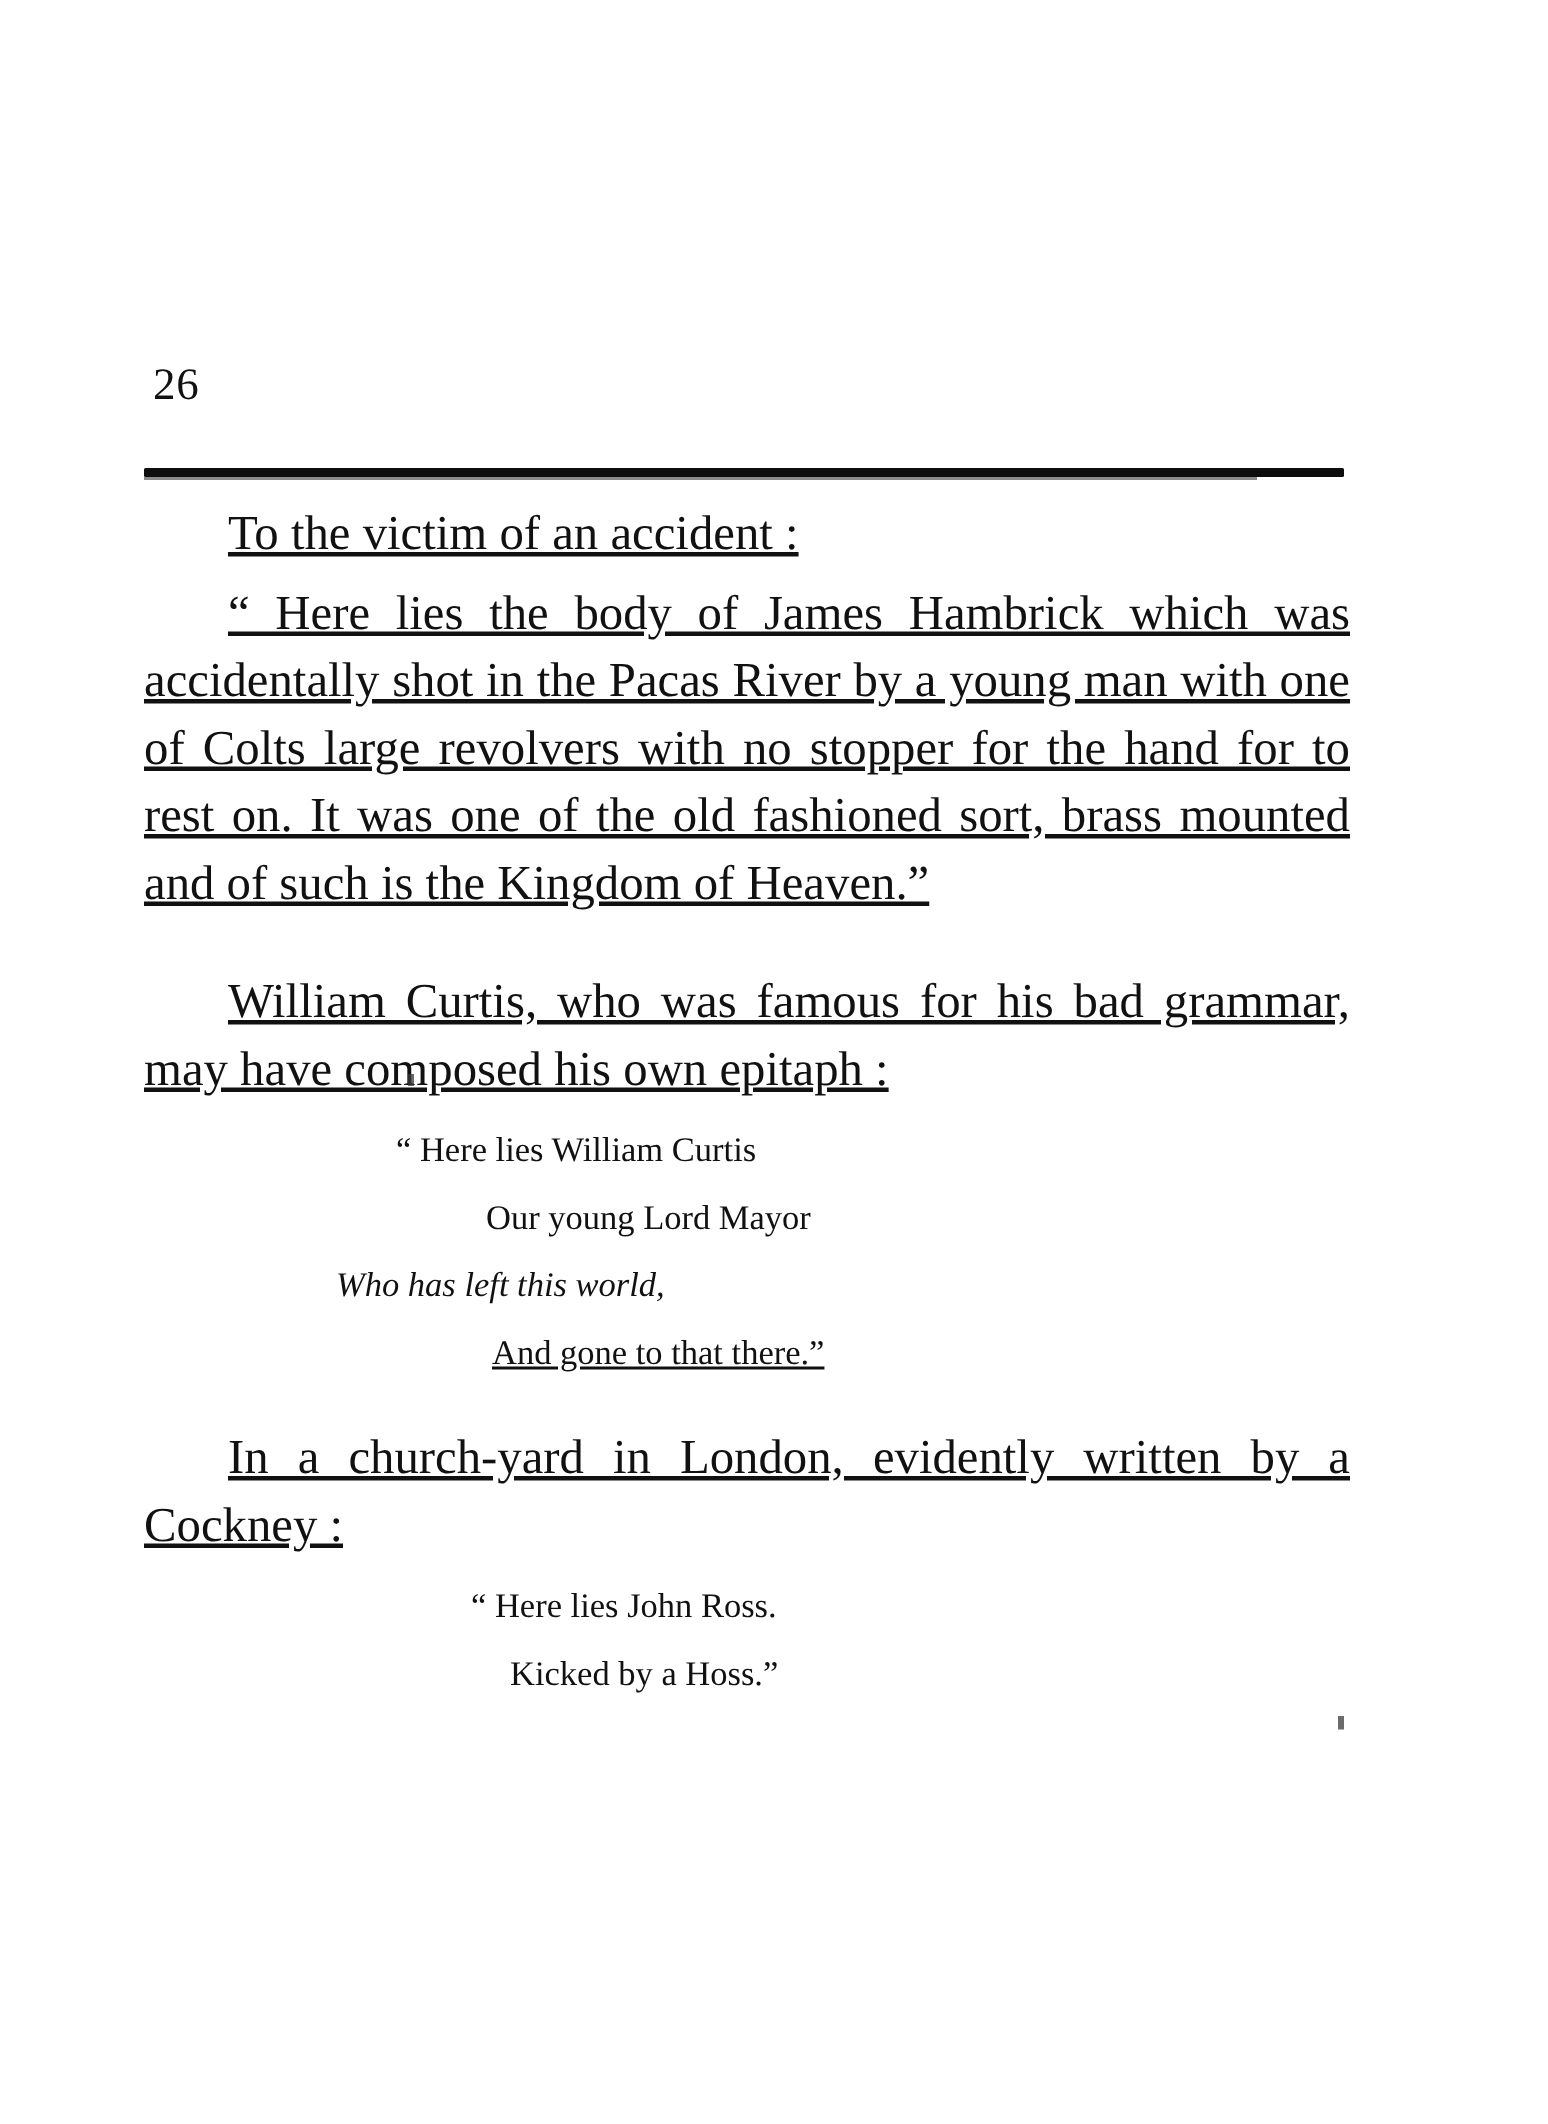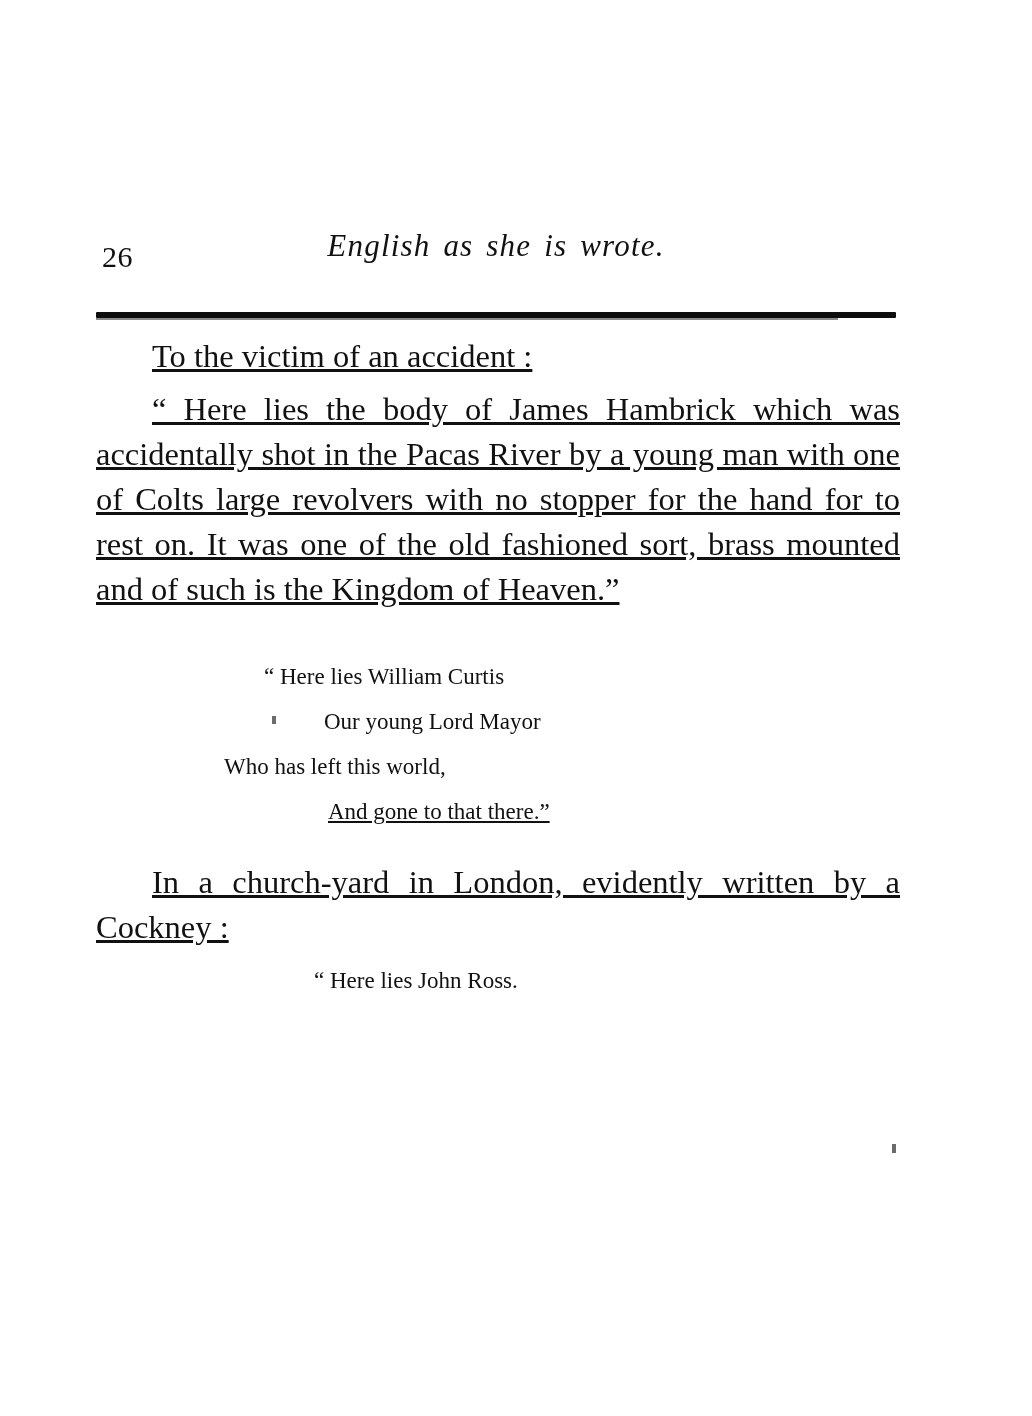--- a/index.html
+++ b/index.html
@@ -99,72 +99,73 @@
 
   .verse {
     margin: 0;
     font-size: 23px;
     line-height: 45px;
     color: #111;
   }
   .verse div { white-space: pre; }
   .v1 { margin-left: 168px; }
   .v2 { margin-left: 228px; }
-  .v3 { margin-left: 128px; }
+  .v3 { margin-left: 128px; font-style: italic; }
   .v4 { margin-left: 232px; text-decoration: underline; }
   .v5 { margin-left: 218px; }
   .v6 { margin-left: 244px; }
 
   
   .speck {
     position: absolute;
     background: #3a3a3a;
     opacity: 0.75;
   }
 </style>
 </head>
 <body>
 
 <div class="page">
 
   <div class="header">
     <div class="folio">26</div>
-    <div class="runhead">English as she is wrote.</div>
   </div>
 
   <div class="rule"></div>
 
   <div class="body-text">
 
     <p class="indent">To the victim of an accident :</p>
 
     <div class="gap-sm"></div>
 
     <p class="just indent">“ Here lies the body of James Hambrick which was accidentally shot in the Pacas River by a young man with one of Colts large revolvers with no stopper for the hand for to rest on.  It was one of the old fashioned sort, brass mounted and of such is the Kingdom of Heaven.”</p>
 
     <div class="gap-lg"></div>
 
+    <p class="just indent">William Curtis, who was famous for his bad grammar, may have composed his own epitaph :</p>
 
     <div class="gap-sm"></div>
 
     <div class="verse">
       <div class="v1">“ Here lies William Curtis</div>
       <div class="v2">Our young Lord Mayor</div>
       <div class="v3">Who has left this world,</div>
       <div class="v4">And gone to that there.”</div>
     </div>
 
     <div class="gap-md"></div>
 
     <p class="just indent">In a church-yard in London, evidently written by a Cockney :</p>
 
     <div class="gap-sm"></div>
 
     <div class="verse">
       <div class="v5">“ Here lies John Ross.</div>
+      <div class="v6">Kicked by a Hoss.”</div>
     </div>
 
   </div>
 
   <div class="speck" style="left:272px; top:716px; width:4px; height:8px;"></div>
   <div class="speck" style="left:892px; top:1144px; width:4px; height:9px;"></div>
 
 </div>
 
 </body></html>

